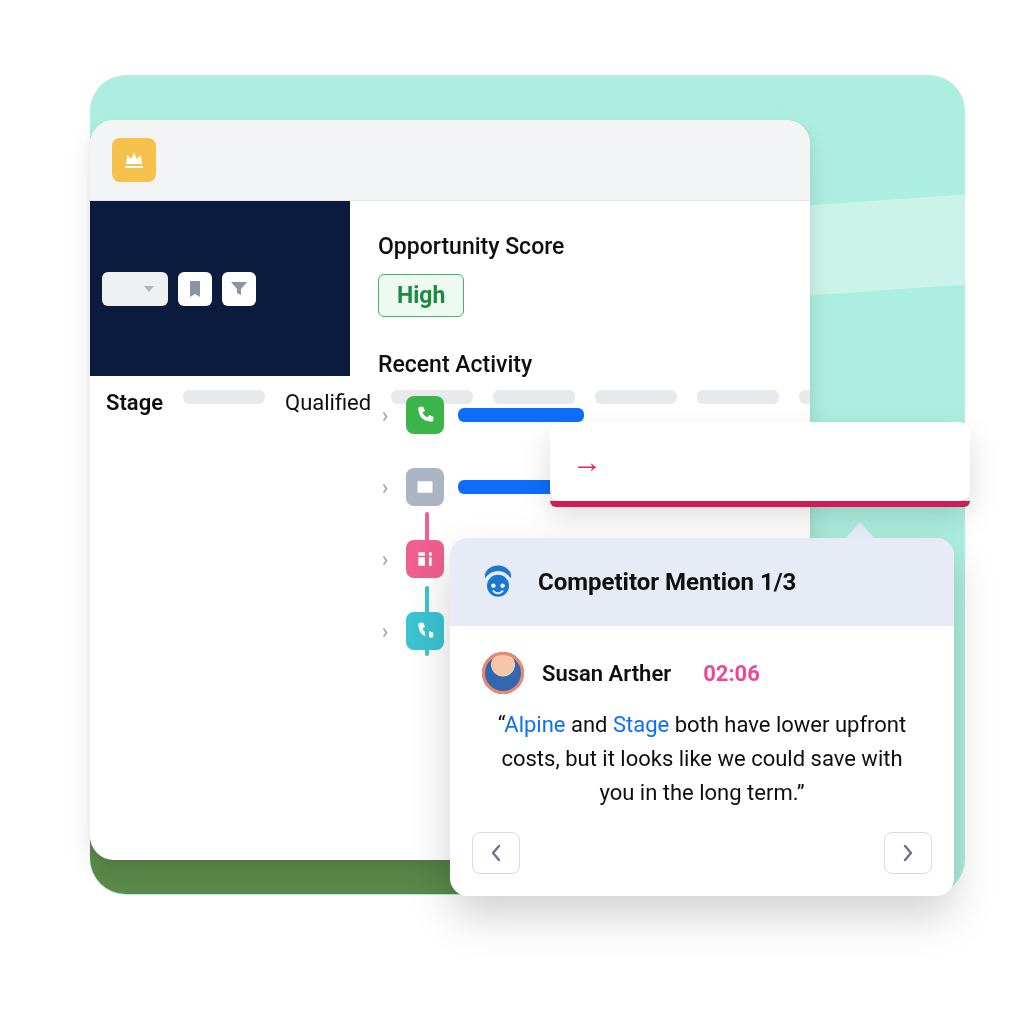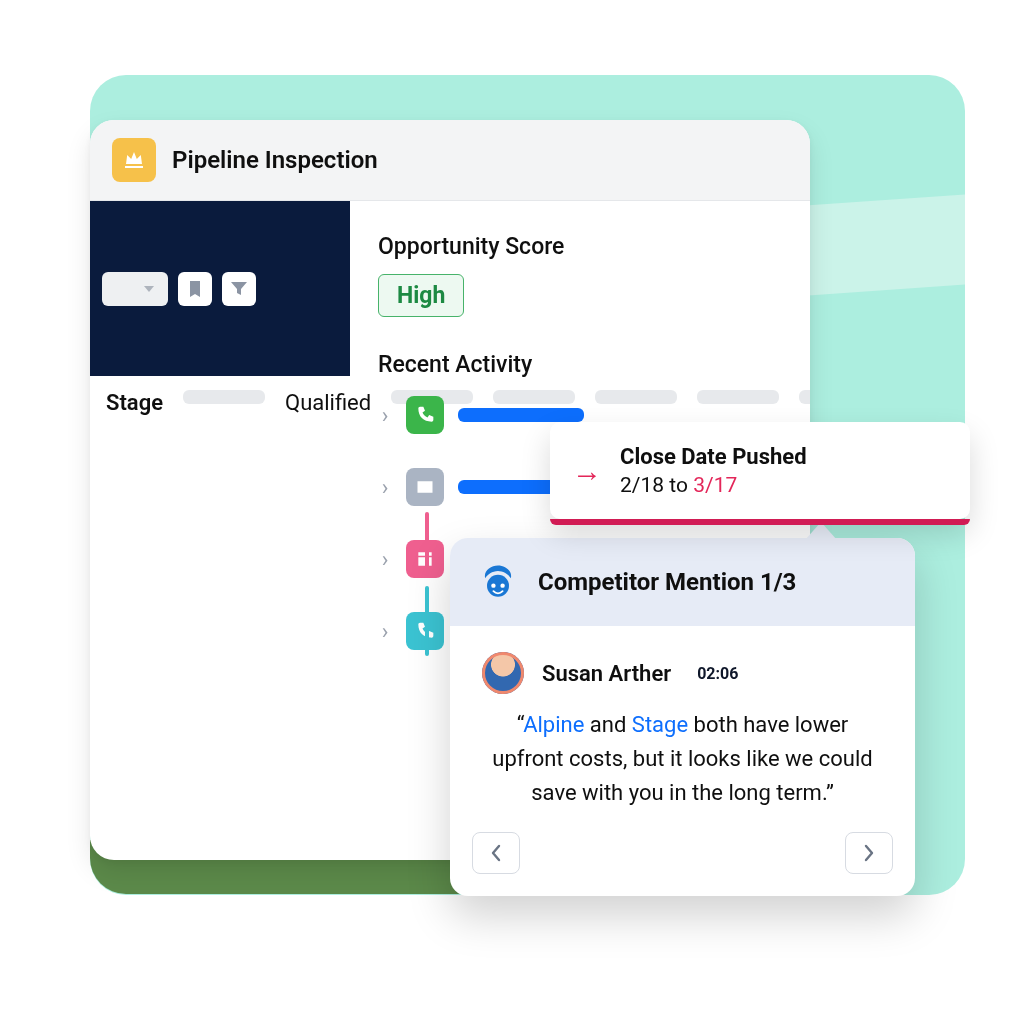--- a/index.html
+++ b/index.html
@@ -164,21 +164,21 @@
     content:"";
     position:absolute;
     left:0; bottom:-6px; width:100%; height:6px;
     background:#d11b54; border-radius:0 0 10px 10px;
   }
 
   
   .mention{
     position:absolute;
     top:538px; left:450px;
-    width:465px;
+    width:504px;
     background:#fff;
     border-radius:18px;
     box-shadow: 0 20px 44px rgba(0,0,0,.18);
     z-index:4;
     overflow:visible;
   }
   .mention-tail{
     position:absolute; top:-16px; right:78px;
     width:0;height:0;
     border-left:16px solid transparent;
@@ -196,21 +196,21 @@
   }
   .mention-title{ font-size:24px; font-weight:700; color:#0f0f0f; }
   .mention-body{ padding:26px 32px 22px 32px; }
   .author-row{ display:flex; align-items:center; gap:18px; margin-bottom:14px; }
   .avatar{
     width:42px; height:42px; border-radius:50%;
     background: radial-gradient(circle at 50% 30%, #f4c7a8 0 32%, #3268b0 34% 100%);
     box-shadow: 0 0 0 3px #f0886d inset;
   }
   .author-name{ font-size:22px; font-weight:600; color:#0f0f0f; }
-  .author-time{ font-size:16px; font-weight:700; color:#0f172a; margin-left:8px; }
+  .author-time{ font-size:22px; font-weight:700; color:#ec4899; margin-left:14px; }
   .quote{
     font-size:22px; line-height:1.55; color:#0f0f0f;
     text-align:center;
     padding: 0 4px;
   }
   .quote .hl{ color:#0d6efd; }
   .mention-nav{
     display:flex; justify-content:space-between;
     padding: 0 22px 22px 22px;
   }
@@ -227,21 +227,20 @@
 <div class="bg-teal"></div>
 <div class="bg-green"></div>
 
 <div class="app">
   <div class="app-header">
     <div class="app-crown">
       <svg width="24" height="24" viewBox="0 0 24 24" fill="none">
           <path d="M3 18h18v2H3v-2Zm1-2 1.2-9 4 4L12 4l2.8 7 4-4L20 16H4Z" fill="#fff"></path>
         </svg>
     </div>
-    <div class="app-title">Pipeline Inspection</div>
   </div>
 
   <div class="app-body">
     <div class="left">
       <div class="left-top">
         <div class="chip-select"></div>
         <div class="sq-btn">
           <svg width="16" height="18" viewBox="0 0 16 18">
               <path d="M3 1h10v16l-5-3-5 3V1Z" fill="currentColor"></path>
             </svg>
@@ -332,28 +331,20 @@
             </span>
           </div>
         </div>
       </div>
     </div>
   </div>
 </div>
 
 <div class="popup">
   <span class="popup-arrow">→</span>
-  <div>
-    <div class="popup-title">Close Date Pushed</div>
-    <div class="popup-dates">
-      <span>2/18</span>
-      <span>to</span>
-      <span class="to">3/17</span>
-    </div>
-  </div>
 </div>
 
 <div class="mention">
   <span class="mention-tail"></span>
   <div class="mention-head">
     <span class="einstein">
       <svg viewBox="0 0 48 48" width="44" height="44" fill="#1a77d4">
         <circle cx="24" cy="28" r="12"></circle>
         <path d="M10 20c-2-8 6-14 14-14s16 6 14 14c-2-4-8-8-14-8s-12 4-14 8Z"></path>
         <circle cx="19" cy="28" r="2.4" fill="#fff"></circle>

